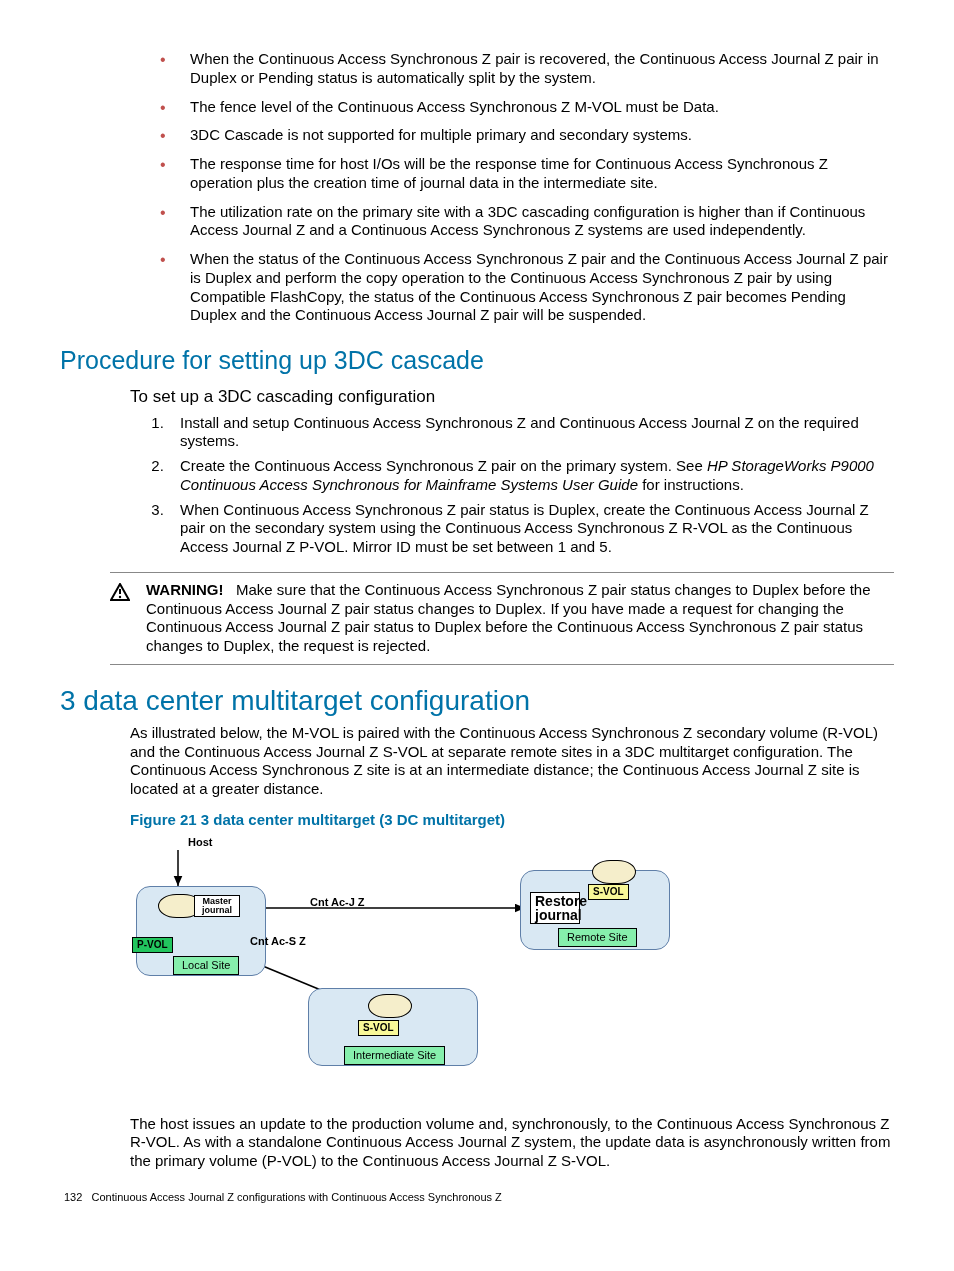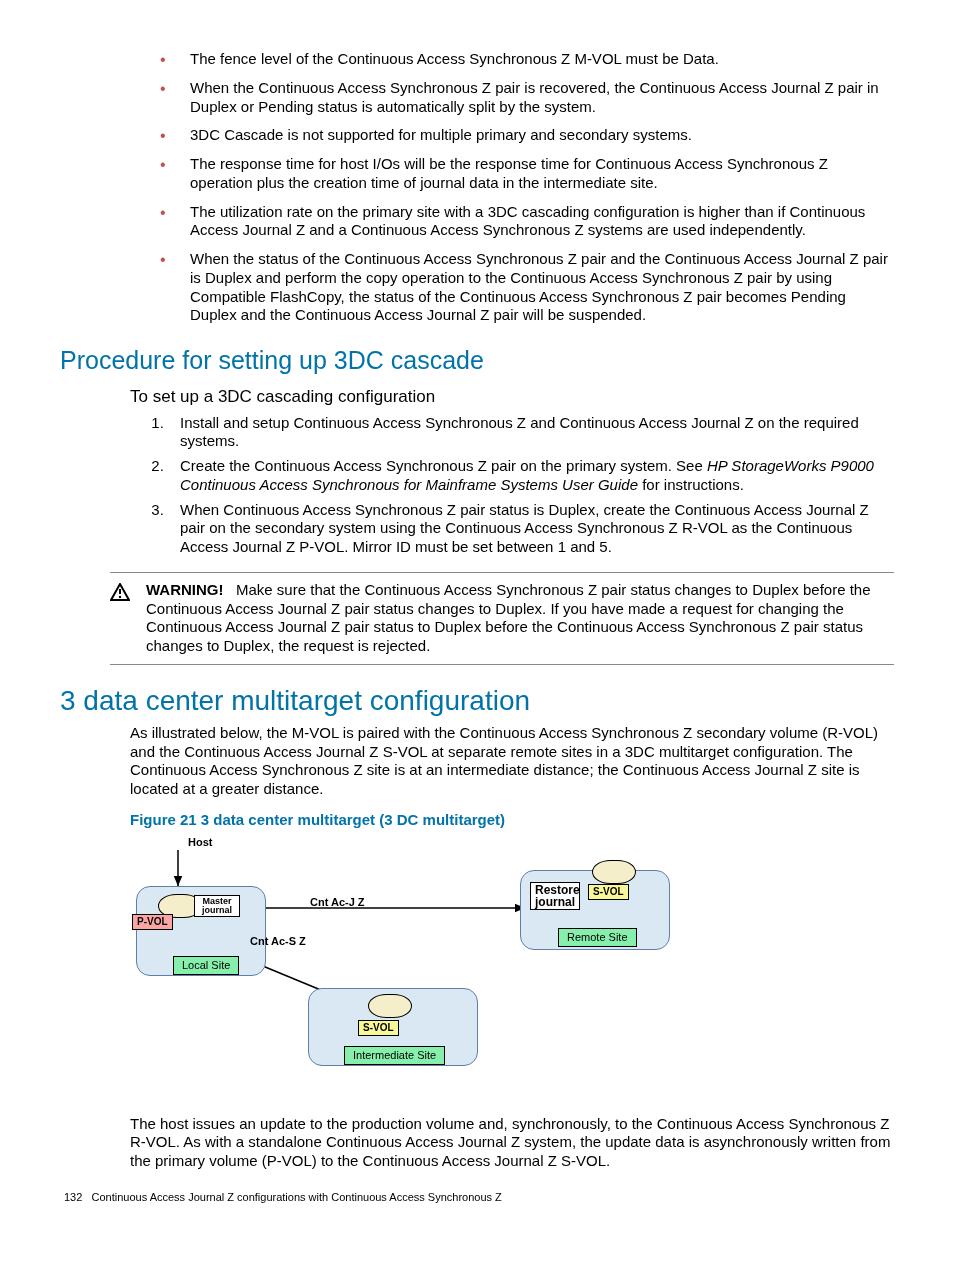--- a/index.html
+++ b/index.html
@@ -155,22 +155,22 @@
     margin-top: 20px;
     padding-left: 4px;
   }
   .italic { font-style: italic; }
   .bold { font-weight: bold; }
 </style>
 </head>
 <body>
 
 <ul class="bullets">
+  <li>When the Continuous Access Synchronous Z pair is recovered, the Continuous Access Journal Z pair in Duplex or Pending status is automatically split by the system.</li>
   <li>The fence level of the Continuous Access Synchronous Z M-VOL must be Data.</li>
-  <li>When the Continuous Access Synchronous Z pair is recovered, the Continuous Access Journal Z pair in Duplex or Pending status is automatically split by the system.</li>
   <li>3DC Cascade is not supported for multiple primary and secondary systems.</li>
   <li>The response time for host I/Os will be the response time for Continuous Access Synchronous Z operation plus the creation time of journal data in the intermediate site.</li>
   <li>The utilization rate on the primary site with a 3DC cascading configuration is higher than if Continuous Access Journal Z and a Continuous Access Synchronous Z systems are used independently.</li>
   <li>When the status of the Continuous Access Synchronous Z pair and the Continuous Access Journal Z pair is Duplex and perform the copy operation to the Continuous Access Synchronous Z pair by using Compatible FlashCopy, the status of the Continuous Access Synchronous Z pair becomes Pending Duplex and the Continuous Access Journal Z pair will be suspended.</li>
 </ul>
 
 <h2 class="section">Procedure for setting up 3DC cascade</h2>
 <h3 class="subsection">To set up a 3DC cascading configuration</h3>
 
 <ol class="numbered">
@@ -210,35 +210,35 @@
     <line x1="105" y1="68" x2="395" y2="68" stroke="#000" stroke-width="1.5" marker-end="url(#arrow)"></line>
     <line x1="58" y1="95" x2="215" y2="160" stroke="#000" stroke-width="1.5" marker-end="url(#arrow)"></line>
   </svg>
 
   <div class="hostlbl" style="left:38px; top:-4px;padding-left:20px;">Host</div>
 
   <div class="site" style="left:6px; top:46px; width:130px; height:90px;"></div>
   <div class="cyl" style="left:28px; top:54px;"></div>
   <div class="label" style="left:64px; top:55px; font-size:9px; line-height:1; text-align:center; white-space:normal; width:36px;">Master
 journal</div>
-  <div class="label" style="left:2px; top:74px; background:#fca5a5;">P-VOL</div>
+  <div class="label" style="left:2px; top:97px; background:#22c55e;">P-VOL</div>
   <div class="sitelbl" style="left:43px; top:116px;">Local Site</div>
 
   <div class="hostlbl" style="left:180px; top:56px; font-size:11px;">Cnt Ac-J Z</div>
   <div class="hostlbl" style="left:120px; top:95px; font-size:11px;">Cnt Ac-S Z</div>
 
   <div class="site" style="left:178px; top:148px; width:170px; height:78px;"></div>
   <div class="cyl" style="left:238px; top:154px;"></div>
   <div class="label" style="left:228px; top:180px; background:#f8f898;">S-VOL</div>
   <div class="sitelbl" style="left:214px; top:206px;">Intermediate Site</div>
 
   <div class="site" style="left:390px; top:30px; width:150px; height:80px;"></div>
   <div class="cyl" style="left:462px; top:20px;"></div>
   <div class="label" style="left:458px; top:44px; background:#f8f898;">S-VOL</div>
-  <div class="label" style="left:400px; top:42px; font-size:12px; line-height:1; text-align:center; white-space:normal; width:40px;">Restore
+  <div class="label" style="left:400px; top:52px; font-size:14px; line-height:1; text-align:center; white-space:normal; width:40px;">Restore
 journal</div>
   <div class="sitelbl" style="left:428px; top:88px;">Remote Site</div>
 </div>
 
 <div class="body-para">The host issues an update to the production volume and, synchronously, to the Continuous Access Synchronous Z R-VOL. As with a standalone Continuous Access Journal Z system, the update data is asynchronously written from the primary volume (P-VOL) to the Continuous Access Journal Z S-VOL.</div>
 
 <div class="footer">
   <span>132</span>&nbsp;&nbsp;&nbsp;<span>Continuous Access Journal Z configurations with Continuous Access Synchronous Z</span>
 </div>
 

